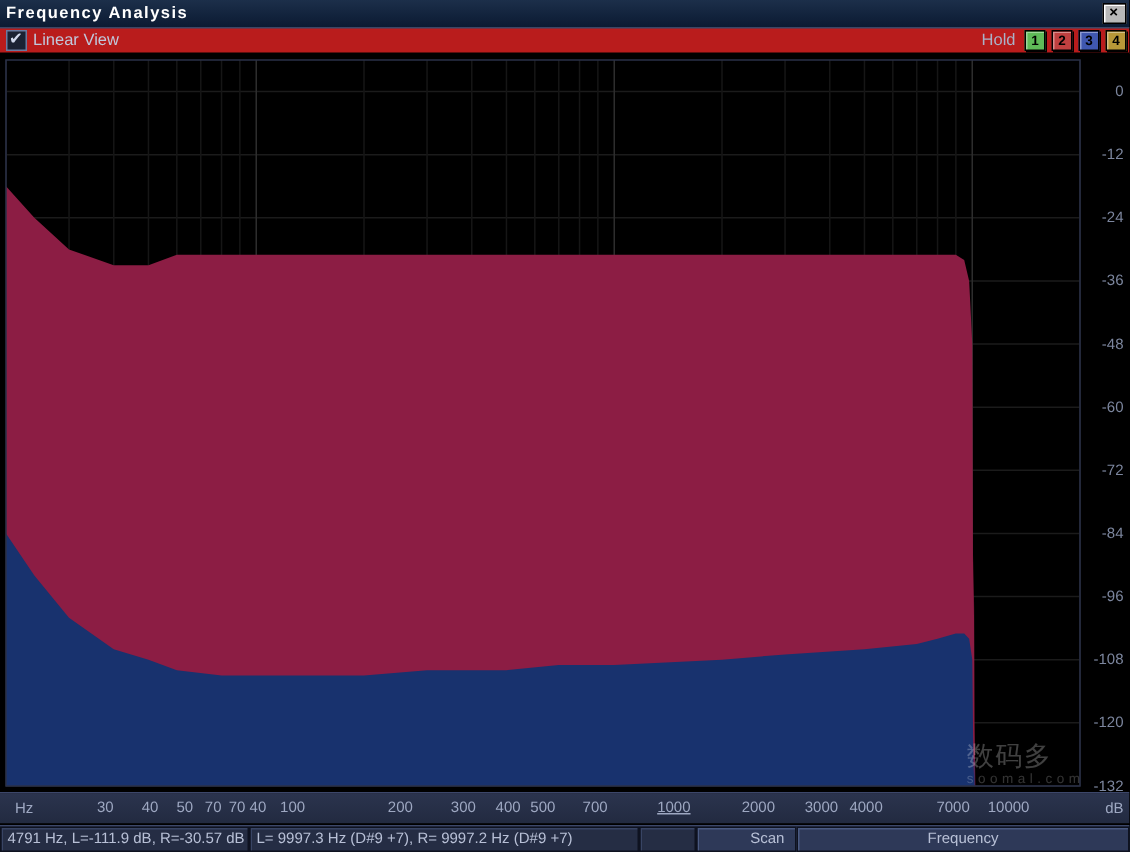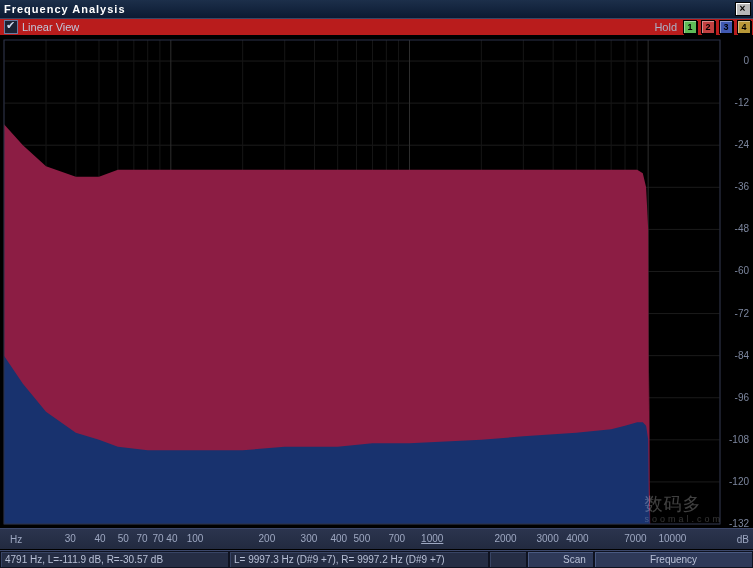--- a/index.html
+++ b/index.html
@@ -155,21 +155,21 @@
   }
   .statusbar .cell {
     border: 1px solid #0e1220;
     box-shadow: inset 1px 1px 0 #384464;
     display: flex;
     align-items: center;
     padding: 0 4px;
     overflow: hidden;
     white-space: nowrap;
   }
-  .statusbar .cell.cursor { width: 229px; }
+  .statusbar .cell.cursor { width: 166px; }
   .statusbar .cell.peaks { width: 260px; }
   .statusbar .cell.area { width: 110px; }
   .statusbar .cell.prog { width: 38px; justify-content: center; }
   .statusbar .btn {
     border: 1px solid #0e1220;
     box-shadow: inset 1px 1px 0 #4a5a82;
     background: #2e3958;
     display: flex; align-items: center; justify-content: center;
     padding: 0 8px;
     cursor: pointer;
@@ -285,21 +285,21 @@
       <span style="left: 94.975px;">50</span>
       <span style="left: 113.873px;">70</span>
       <span style="left: 129.851px;">70</span>
       <span style="left: 143.692px;">40</span>
       <span style="left: 166.821px;">100</span>
       <span style="left: 238.667px;">200</span>
       <span style="left: 280.694px;">300</span>
       <span style="left: 310.512px;">400</span>
       <span style="left: 333.642px;">500</span>
       <span style="left: 368.518px;">700</span>
-      <span style="left: 404px; text-decoration: underline;">1000</span>
+      <span style="left: 421px; text-decoration: underline;">1000</span>
       <span style="left: 477.333px;">2000</span>
       <span style="left: 519.36px;">3000</span>
       <span style="left: 549.179px;">4000</span>
       <span style="left: 607.184px;">7000</span>
       <span style="left: 644.154px;">10000</span>
     </div>
   <span class="unit" style="margin-left:4px;margin-right:4px;">dB</span>
 </div>
 
 <div class="statusbar">

